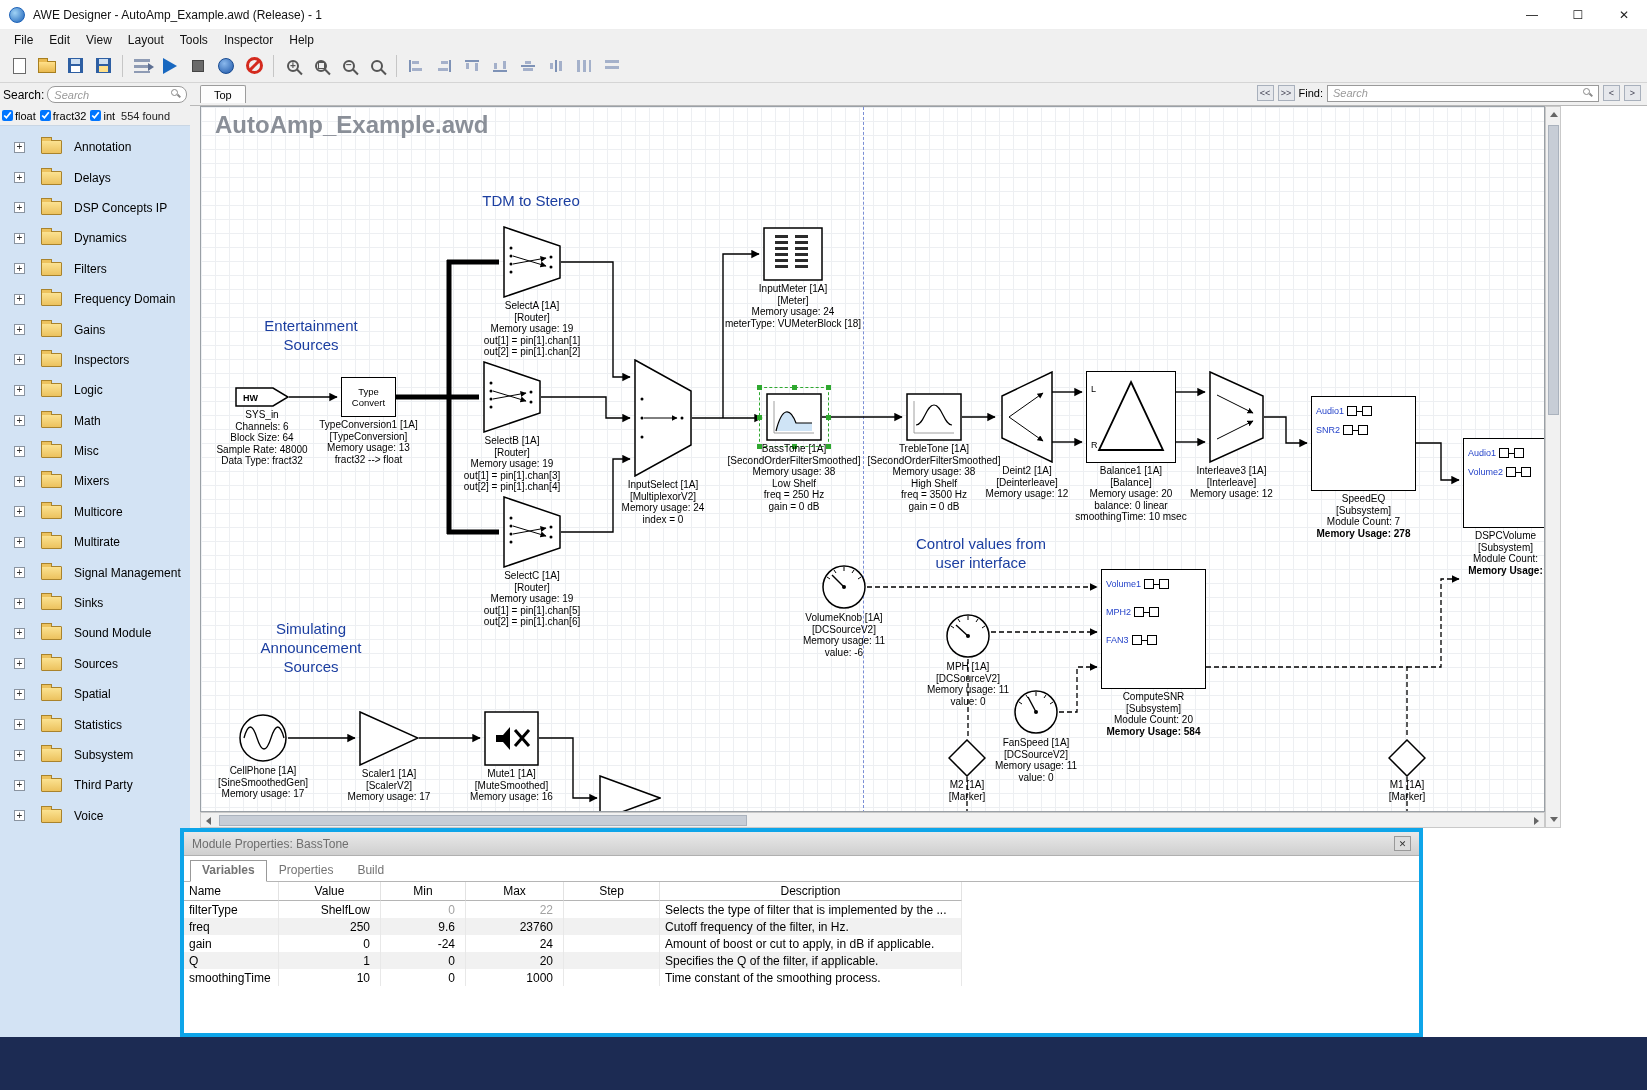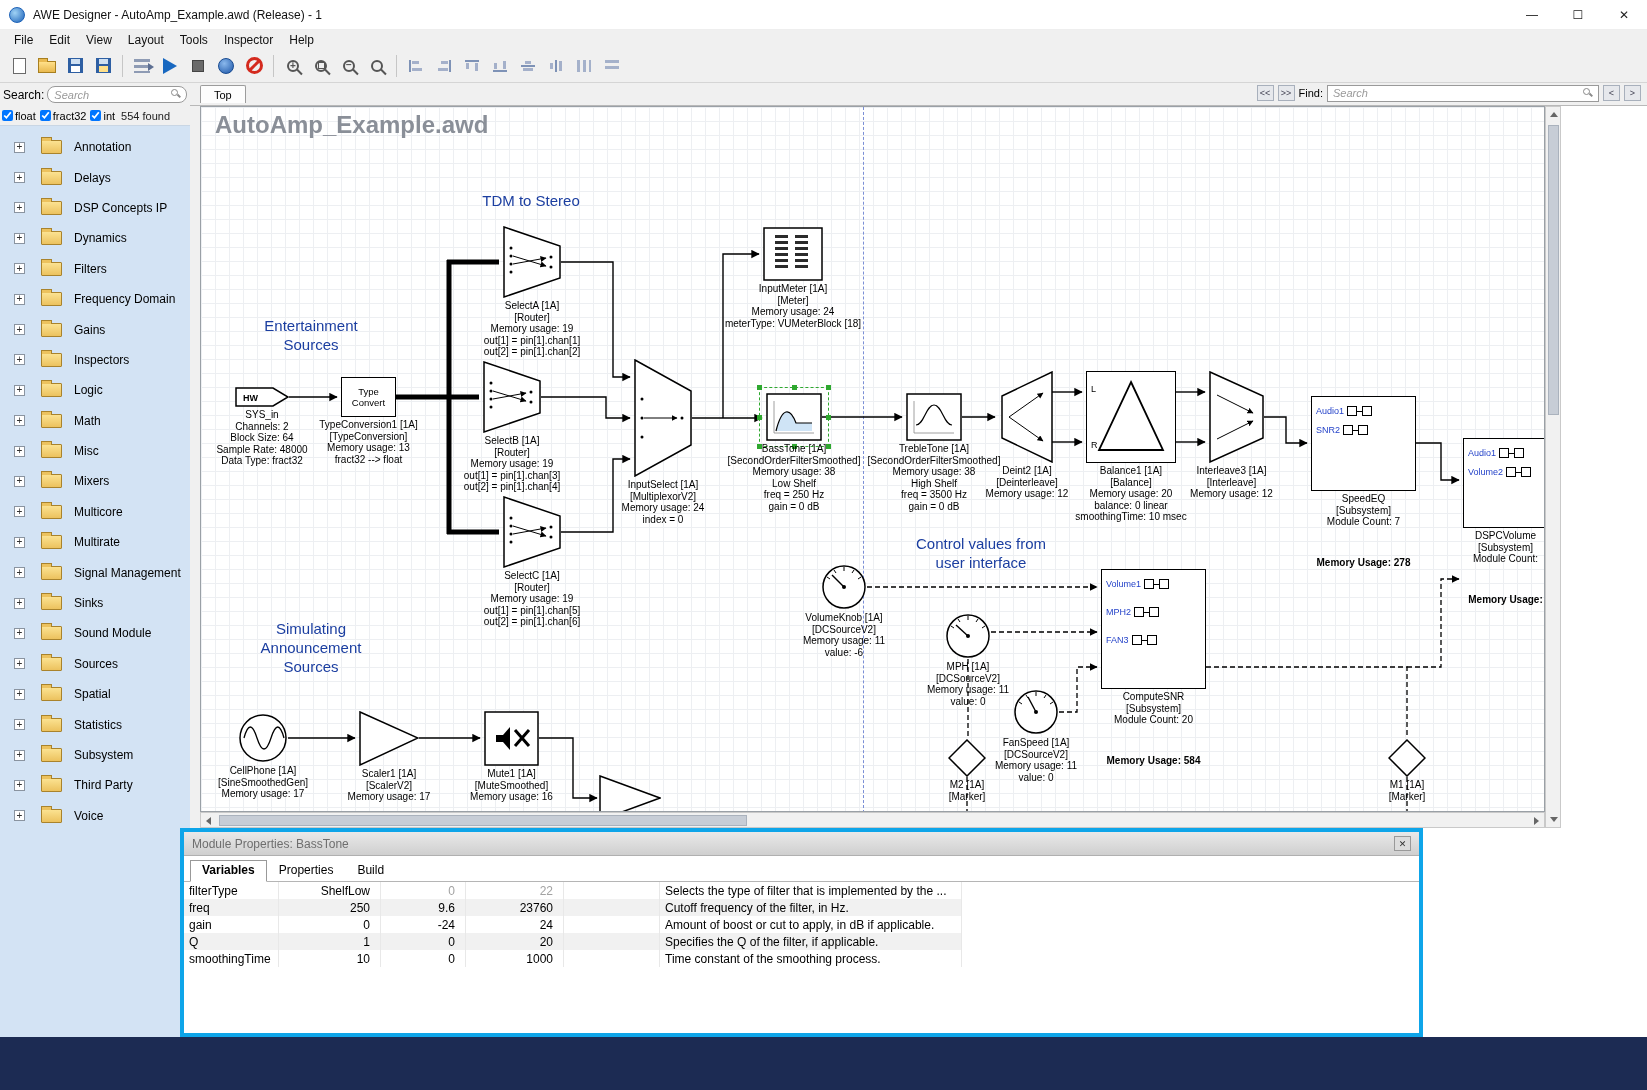--- a/index.html
+++ b/index.html
@@ -96,21 +96,21 @@
   .splitter { position:absolute; left:190px; top:106px; width:10px; height:722px; background:#f0f0f0; }
   .canvas { position:absolute; left:200px; top:106px; width:1345px; height:706px; background:#fff;
     background-image:linear-gradient(#edeff2 1px,transparent 1px),linear-gradient(90deg,#edeff2 1px,transparent 1px);
     background-size:14px 14px; border:1px solid #9aa0a6; overflow:hidden; }
   .cv-title { position:absolute; left:14px; top:4px; font-size:24px; font-weight:bold; color:#8a8f98; }
   .pagebreak { position:absolute; top:0; height:706px; width:0; border-left:1px dashed #7b8fd6; }
   .anno { position:absolute; color:#1b3ea0; font-size:15px; text-align:center; line-height:19px; }
   .wires { position:absolute; left:0; top:0; pointer-events:none; }
   .block { position:absolute; }
   .caption { position:absolute; top:calc(100% + 2px); left:50%; transform:translateX(-50%); width:195px; text-align:center; font-size:10px; line-height:11.5px; color:#000; }
-  .subsys-cap .cl:last-child { font-weight:bold;margin-top:29px; }
+  .subsys-cap .cl:last-child { font-weight:bold; }
   .boxblk { border:1.5px solid #000; background:#fff; position:relative; width:100%; height:100%; }
   .tc-label { display:flex; flex-direction:column; align-items:center; justify-content:center; height:100%; font-size:9.5px; line-height:11px; }
   .subrow { display:flex; align-items:center; margin:9px 3px 0 4px; }
   .pin-label { font-size:9px; color:#2543c9; margin-right:3px; white-space:nowrap; }
   .msq { width:10px; height:10px; border:1.3px solid #000; background:#fff; flex:none; }
   .mln { width:5px; height:0; border-top:1.3px solid #000; flex:none; }
   .pinLR { position:absolute; font-size:9px; color:#000; left:4px; }
   .sel-frame { position:absolute; left:-7px; top:-6px; right:-7px; bottom:-6px; border:1px dashed #2fa82f; }
   .hnd { position:absolute; width:5px; height:5px; background:#2fa82f; }
 
@@ -124,21 +124,21 @@
   .ar-r { right:5px; top:4px; border-top:4px solid transparent; border-bottom:4px solid transparent; border-left:5px solid #666; }
   .ar-u { top:5px; left:4px; border-left:4px solid transparent; border-right:4px solid transparent; border-bottom:5px solid #666; }
   .ar-d { bottom:5px; left:4px; border-left:4px solid transparent; border-right:4px solid transparent; border-top:5px solid #666; }
   .rightgap { position:absolute; left:1561px; top:106px; width:86px; height:722px; background:#fff; }
 
   
   .panel { position:absolute; left:180px; top:828px; width:1243px; height:209px; background:#fff; border:4px solid #0ea5e9; }
   .panel-title { height:24px; background:linear-gradient(#e9e9e9,#cfcfcf); border-bottom:1px solid #b0b0b0; display:flex; align-items:center; padding:0 8px; font-size:12px; color:#6e6e6e; }
   .panel-close { margin-left:auto; width:17px; height:15px; background:#dcdcdc; border:1px solid #999; display:flex; align-items:center; justify-content:center; font-size:9px; color:#333; }
   .ptabs { display:flex; padding:4px 0 0 6px; border-bottom:1px solid #b5b5b5; background:#fff; }
-  .ptab { padding:2px 11px 3px; font-size:12px; color:#000000; border:1px solid transparent; }
+  .ptab { padding:2px 11px 3px; font-size:12px; color:#737373; border:1px solid transparent; }
   .ptab.active { border:1px solid #999; border-bottom:1px solid #fff; margin-bottom:-1px; background:#fff; font-weight:bold; }
   .pgrid { display:grid; grid-template-columns:95px 102px 85px 98px 96px 302px; font-size:12px; width:778px; }
   .phead .pc { border-bottom:1px solid #b5b5b5; border-right:1px solid #e2e2e2; padding:2px 5px; text-align:center; }
   .phead .pc.first { text-align:left; }
   .prow .pc { border-right:1px solid #e8e8e8; padding:1.5px 5px; white-space:nowrap; overflow:hidden; }
   .prow.odd { background:#f1f1f1; }
   .num { text-align:right; padding-right:10px !important; }
   .gray { color:#a2a2a2; }
 
   .darkstrip { position:absolute; left:0; top:1037px; width:1647px; height:53px; background:#1c2b53; }
@@ -462,21 +462,21 @@
       </g>
     </svg>
 
     <div class="block" style="left:34px; top:280px; width:54px; height:20px;">
       <svg width="54" height="20">
           <polygon points="1,1 38,1 53,10 38,19 1,19" fill="#fff" stroke="#000" stroke-width="1.5"></polygon>
         <text x="8" y="14" font-size="9" font-weight="bold" font-family="Liberation Sans, sans-serif">HW</text>
         </svg>
       <div class="caption">
           <div class="cl">SYS_in</div>
-          <div class="cl">Channels: 2</div>
+          <div class="cl">Channels: 6</div>
           <div class="cl">Block Size: 64</div>
           <div class="cl">Sample Rate: 48000</div>
           <div class="cl">Data Type: fract32</div>
         </div>
     </div>
 
     <div class="block" style="left:140px; top:270px; width:55px; height:40px;">
       <div class="boxblk">
           <div class="tc-label">
         <span>Type</span>
@@ -921,20 +921,28 @@
   <div class="panel">
     <div class="panel-title">
       <span>Module Properties: BassTone</span>
       <span class="panel-close">✕</span>
     </div>
     <div class="ptabs">
       <span class="ptab active">Variables</span>
       <span class="ptab">Properties</span>
       <span class="ptab">Build</span>
     </div>
+    <div class="pgrid phead">
+      <span class="pc first">Name</span>
+      <span class="pc">Value</span>
+      <span class="pc">Min</span>
+      <span class="pc">Max</span>
+      <span class="pc">Step</span>
+      <span class="pc">Description</span>
+    </div>
     <div class="pgrid prow">
       <span class="pc">filterType</span>
       <span class="pc num">ShelfLow</span>
       <span class="pc num gray">0</span>
       <span class="pc num gray">22</span>
       <span class="pc num"></span>
       <span class="pc">Selects the type of filter that is implemented by the ...</span>
     </div>
     <div class="pgrid prow odd">
       <span class="pc">freq</span>

